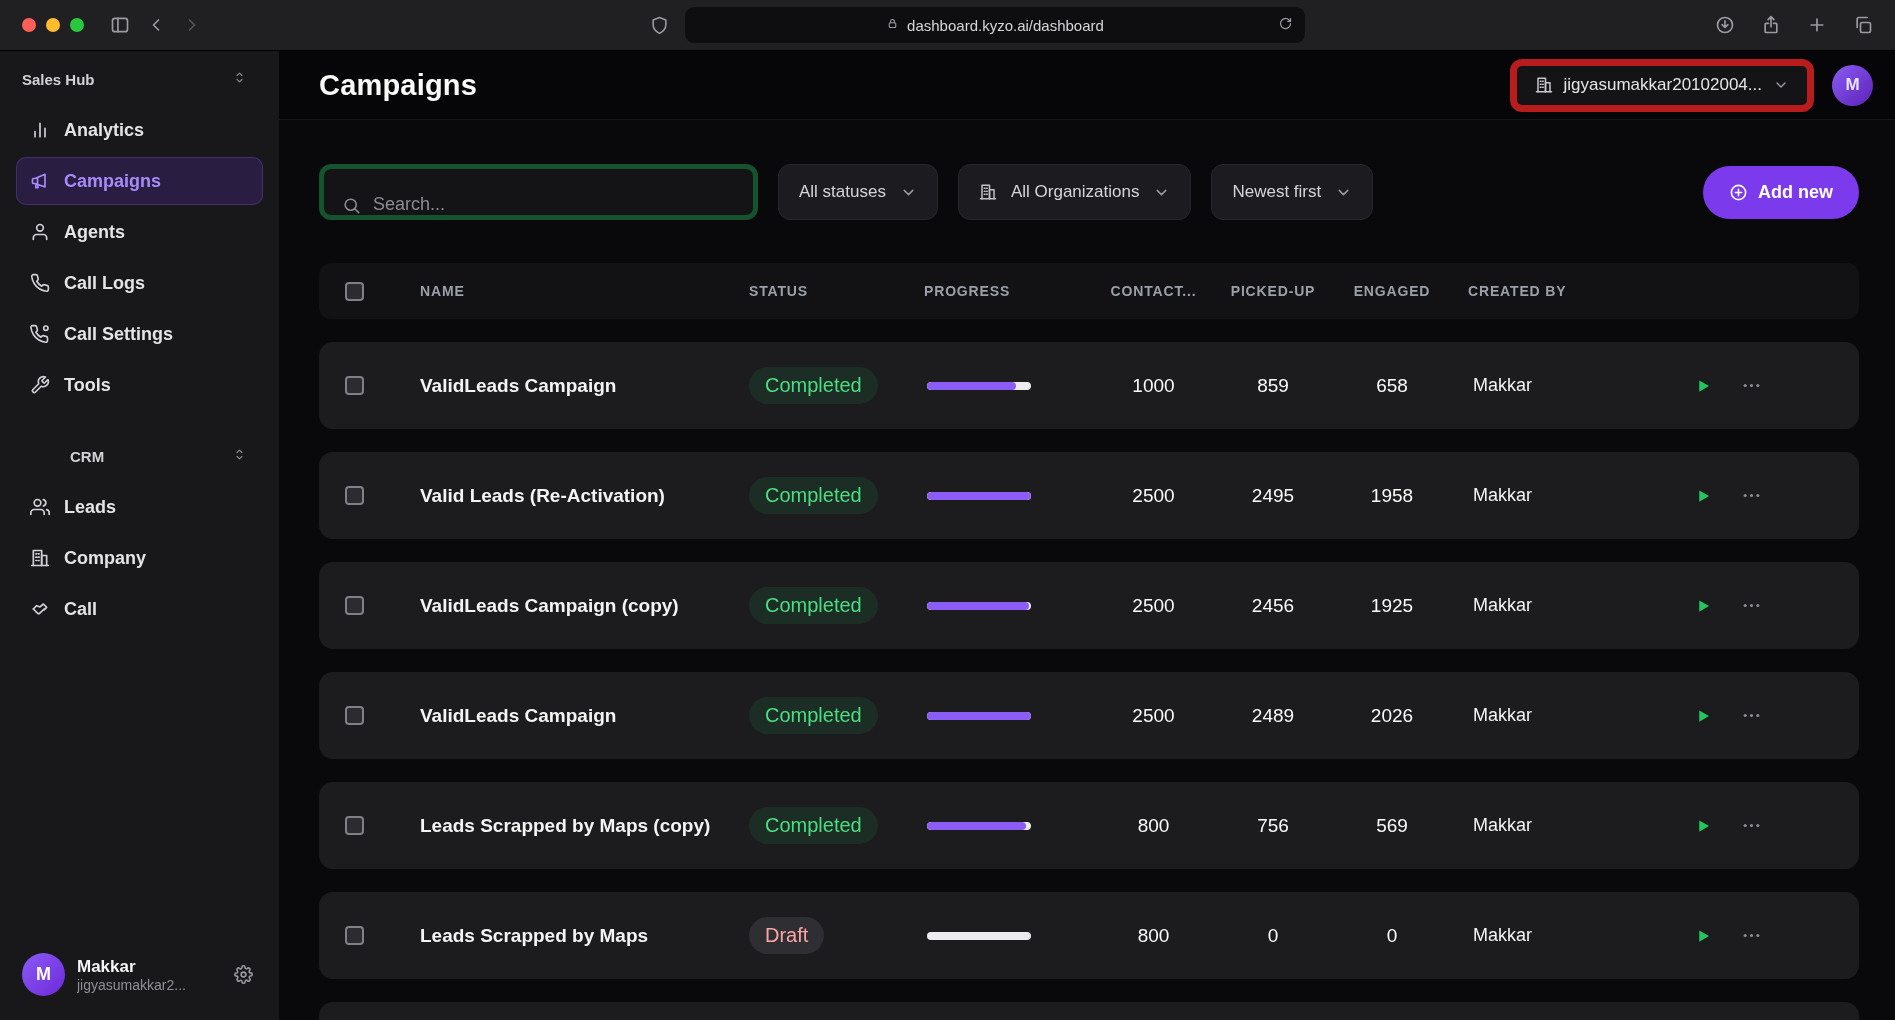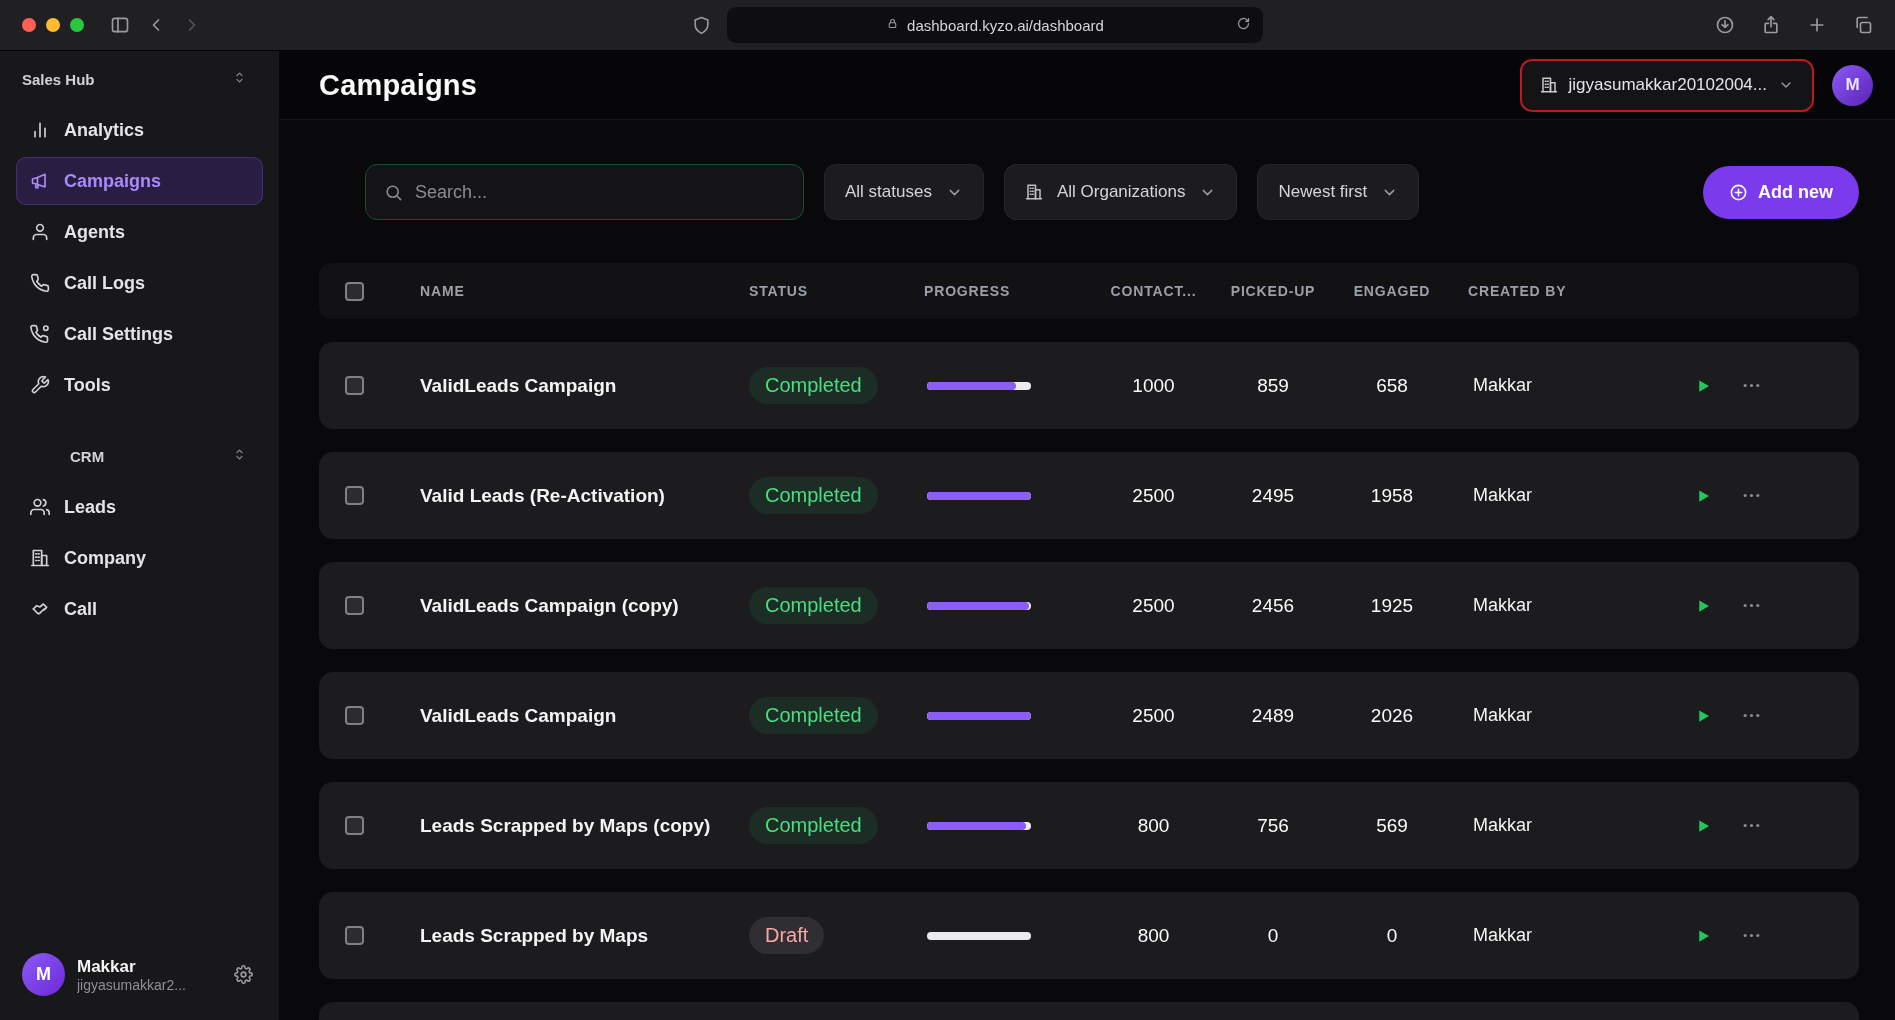--- a/index.html
+++ b/index.html
@@ -12,21 +12,21 @@
 
   
   .chrome { height:51px; background:#202023; border-bottom:1px solid #000; display:flex; align-items:center; }
   .chrome-left { display:flex; align-items:center; gap:16px; padding-left:22px; width:240px; flex:none; }
   .lights { display:flex; gap:10px; margin-right:10px; }
   .light { width:14px; height:14px; border-radius:50%; }
   .light.red{ background:#ff5f57; } .light.yellow{ background:#febc2e; } .light.green{ background:#28c840; }
   .chrome-btn { color:#9a9aa0; display:flex; align-items:center; }
   .chrome-btn.dim { color:#55555b; }
   .chrome-center { flex:1; display:flex; align-items:center; justify-content:center; gap:16px; }
-  .url-pill { width:536px; height:36px; background:#0e0e10; border-radius:9px; display:flex; align-items:center; justify-content:center; gap:8px; position:relative; }
+  .url-pill { width:620px; height:36px; background:#0e0e10; border-radius:9px; display:flex; align-items:center; justify-content:center; gap:8px; position:relative; }
   .url-text { font-size:15px; color:#d6d6d9; }
   .lock { color:#9a9aa0; }
   .reload { position:absolute; right:12px; color:#9a9aa0; }
   .chrome-right { display:flex; align-items:center; gap:26px; padding-right:22px; flex:none; }
 
   
   .app { display:flex; height:969px; }
   .sidebar { width:279px; flex:none; background:#18181b; display:flex; flex-direction:column; }
   .main { flex:1; background:#09090b; display:flex; flex-direction:column; min-width:0; }
 
@@ -45,29 +45,29 @@
   .avatar-sm { width:43px; height:43px; border-radius:50%; background:linear-gradient(135deg,#8b5cf6,#6d28d9); display:grid; place-items:center; color:#fff; font-size:18px; font-weight:700; flex:none; }
   .footer-texts { min-width:0; }
   .footer-name { font-size:17px; font-weight:700; color:#f4f4f5; }
   .footer-handle { font-size:14px; color:#8f8f96; white-space:nowrap; overflow:hidden; text-overflow:ellipsis; max-width:120px; }
   .footer-gear { margin-left:auto; color:#9a9aa0; display:flex; }
 
   
   .main-header { height:69px; flex:none; display:flex; align-items:center; justify-content:space-between; padding:0 22px 0 40px; border-bottom:1px solid #151518; background:#060608; }
   .page-title { font-size:29px; font-weight:700; color:#fafafa; letter-spacing:.2px; }
   .header-right { display:flex; align-items:center; gap:18px; }
-  .org-pill { height:53px; display:flex; align-items:center; gap:11px; padding:0 18px; border:2px solid #b91c1c; border-radius:12px; background:#141417; font-size:17px; color:#e4e4e7; }
+  .org-pill { height:53px; display:flex; align-items:center; gap:11px; padding:0 18px; border:7px solid #b91c1c; border-radius:12px; background:#141417; font-size:17px; color:#e4e4e7; }
   .org-pill .bicon { color:#c8c8cd; display:flex; }
   .org-pill .chev { color:#9a9aa2; display:flex; }
   .avatar-hd { width:41px; height:41px; border-radius:50%; background:linear-gradient(135deg,#8b5cf6,#5b21b6); display:grid; place-items:center; color:#e9e3ff; font-size:17px; font-weight:700; }
 
   
   .content { padding:44px 36px 0 40px; }
   .filters { display:flex; align-items:center; gap:20px; }
-  .search-box { width:439px; height:56px; background:#141417; border:1px solid #14532d; border-radius:12px; display:flex; align-items:center; gap:12px; padding:0 18px;margin-left:46px; }
+  .search-box { width:439px; height:56px; background:#141417; border:5px solid #14532d; border-radius:12px; display:flex; align-items:flex-end; gap:12px; padding:0 18px; }
   .search-box .sicon { color:#8b8b92; display:flex; }
   .search-box input { background:transparent; border:none; outline:none; color:#e5e5e8; font-size:18px; font-family:inherit; width:100%; }
   .search-box input::placeholder { color:#8b8b92; }
   .dd { height:56px; background:#1c1c20; border:1px solid #26262b; border-radius:12px; display:flex; align-items:center; gap:14px; padding:0 20px; font-size:17px; color:#d4d4da; }
   .dd .chev { color:#9a9aa2; display:flex; }
   .dd .bicon { color:#c0c0c6; display:flex; }
   .btn-add { margin-left:auto; height:53px; padding:0 26px; border-radius:999px; background:#7c3aed; color:#fff; font-size:18px; font-weight:600; display:flex; align-items:center; gap:10px; border:none; }
 
   
   .grid { display:grid; grid-template-columns:70px 360px 175px 165px 129px 110px 128px 193px 1fr; align-items:center; }

